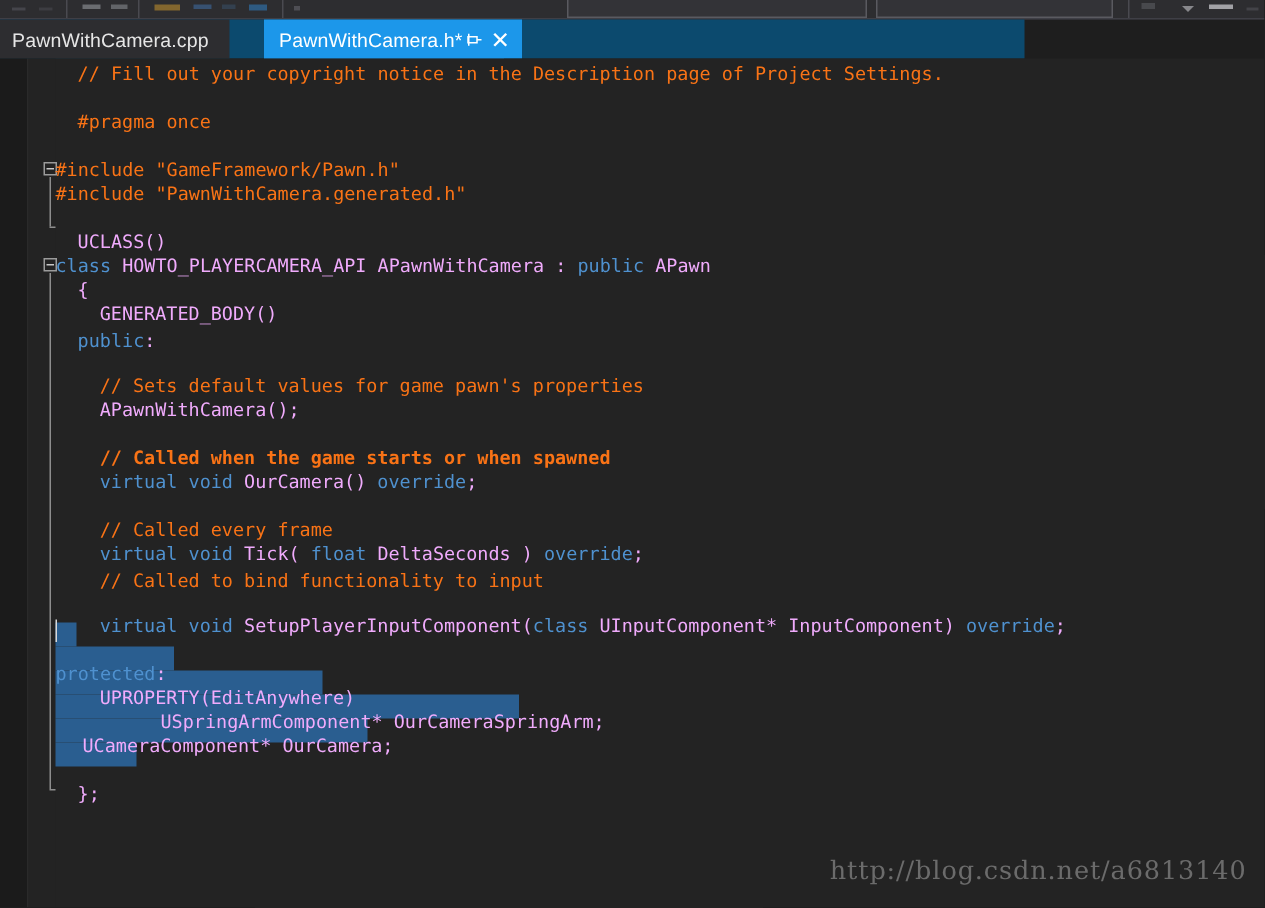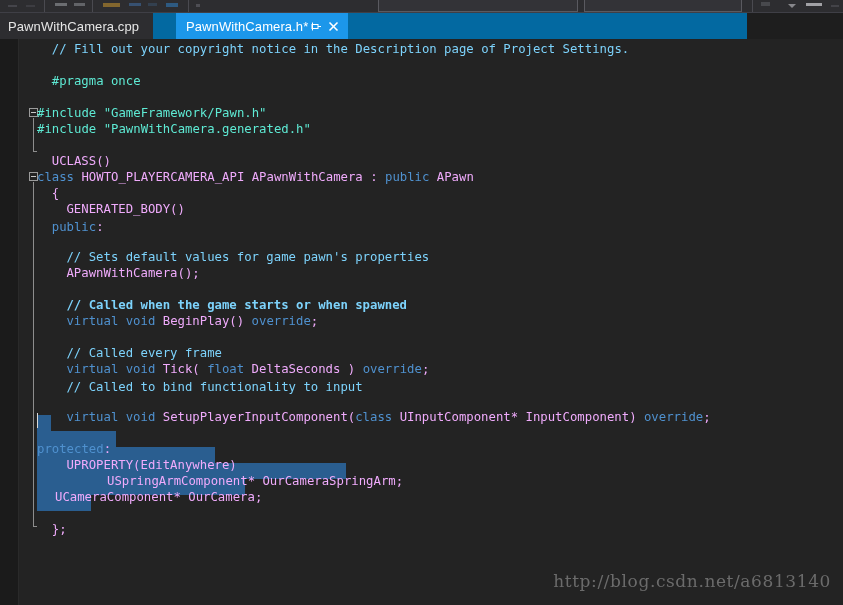--- a/index.html
+++ b/index.html
@@ -45,22 +45,22 @@
     opacity: .8;
   }
   .tb-bar {
     position: absolute; top: 3px; height: 3px;
     background: #c8c8cc; opacity: .75;
   }
 
   
   #tab-bar {
     position: absolute; left: 0; top: 13px;
-    width: 747px; height: 26px;
-    background: #0369a1;
+    width: 683px; height: 26px;
+    background: #0c4a6e;
   }
   .tab {
     position: absolute; top: 0; height: 26px;
     display: flex; align-items: center;
     font-family: "Liberation Sans", sans-serif;
     font-size: 13px;
     white-space: nowrap;
     cursor: default;
   }
   .tab.inactive {
@@ -142,24 +142,24 @@
   }
   .code-line {
     position: absolute; left: 0;
     height: 16px; line-height: 16px;
     font-family: "DejaVu Sans Mono", monospace;
     font-size: 12.3px;
     white-space: pre;
     color: #dcdcdc;
     letter-spacing: 0px;
   }
-  .c-comment { color: #7dd3fc; }
+  .c-comment { color: #f97316; }
   .c-keyword { color: #4f91cf; }
   .c-plain   { color: #f0abfc; }
-  .c-pre     { color: #5eead4; }
+  .c-pre     { color: #f97316; }
 
   
   .sel {
     position: absolute;
     background: #2a5e90;
   }
   .caret {
     position: absolute;
     width: 1px; background: #d8d8d8;
   }
@@ -253,21 +253,21 @@
       <div class="code-line" style="top: 114px; padding-left: 14.74px;"><span class="c-plain">UCLASS()</span></div>
       <div class="code-line" style="top: 130px; padding-left: 0px;"><span class="c-keyword">class</span><span class="c-plain"> HOWTO_PLAYERCAMERA_API APawnWithCamera : </span><span class="c-keyword">public</span><span class="c-plain"> APawn</span></div>
       <div class="code-line" style="top: 146px; padding-left: 14.74px;"><span class="c-plain">{</span></div>
       <div class="code-line" style="top: 162px; padding-left: 29.48px;"><span class="c-plain">GENERATED_BODY()</span></div>
       <div class="code-line" style="top: 178px; padding-left: 0px;"></div>
       <div class="code-line" style="top: 180px; padding-left: 14.74px;"><span class="c-keyword">public</span><span class="c-plain">:</span></div>
       <div class="code-line" style="top: 210px; padding-left: 29.48px;"><span class="c-comment">// Sets default values for game pawn's properties</span></div>
       <div class="code-line" style="top: 226px; padding-left: 29.48px;"><span class="c-plain">APawnWithCamera();</span></div>
       <div class="code-line" style="top: 242px; padding-left: 0px;"></div>
       <div class="code-line" style="top: 258px; padding-left: 29.48px; font-weight: bold;"><span class="c-comment">// Called when the game starts or when spawned</span></div>
-      <div class="code-line" style="top: 274px; padding-left: 29.48px;"><span class="c-keyword">virtual</span><span class="c-plain"> </span><span class="c-keyword">void</span><span class="c-plain"> BeginPlay() </span><span class="c-keyword">override</span><span class="c-plain">;</span></div>
+      <div class="code-line" style="top: 274px; padding-left: 29.48px;"><span class="c-keyword">virtual</span><span class="c-plain"> </span><span class="c-keyword">void</span><span class="c-plain"> OurCamera() </span><span class="c-keyword">override</span><span class="c-plain">;</span></div>
       <div class="code-line" style="top: 290px; padding-left: 0px;"></div>
       <div class="code-line" style="top: 322px; padding-left: 29.48px;"><span class="c-keyword">virtual</span><span class="c-plain"> </span><span class="c-keyword">void</span><span class="c-plain"> Tick( </span><span class="c-keyword">float</span><span class="c-plain"> DeltaSeconds ) </span><span class="c-keyword">override</span><span class="c-plain">;</span></div>
       <div class="code-line" style="top: 306px; padding-left: 29.48px;"><span class="c-comment">// Called every frame</span></div>
       <div class="code-line" style="top: 338px; padding-left: 0px;"></div>
       <div class="code-line" style="top: 340px; padding-left: 29.48px;"><span class="c-comment">// Called to bind functionality to input</span></div>
       <div class="code-line" style="top: 370px; padding-left: 29.48px;"><span class="c-keyword">virtual</span><span class="c-plain"> </span><span class="c-keyword">void</span><span class="c-plain"> SetupPlayerInputComponent(</span><span class="c-keyword">class</span><span class="c-plain"> UInputComponent* InputComponent) </span><span class="c-keyword">override</span><span class="c-plain">;</span></div>
       <div class="code-line" style="top: 386px; padding-left: 0px;"></div>
       <div class="code-line" style="top: 402px; padding-left: 0px;"><span class="c-keyword">protected</span><span class="c-plain">:</span></div>
       <div class="code-line" style="top: 418px; padding-left: 29.48px;"><span class="c-plain">UPROPERTY(EditAnywhere)</span></div>
       <div class="code-line" style="top: 434px; padding-left: 70px;"><span class="c-plain">USpringArmComponent* OurCameraSpringArm;</span></div>

